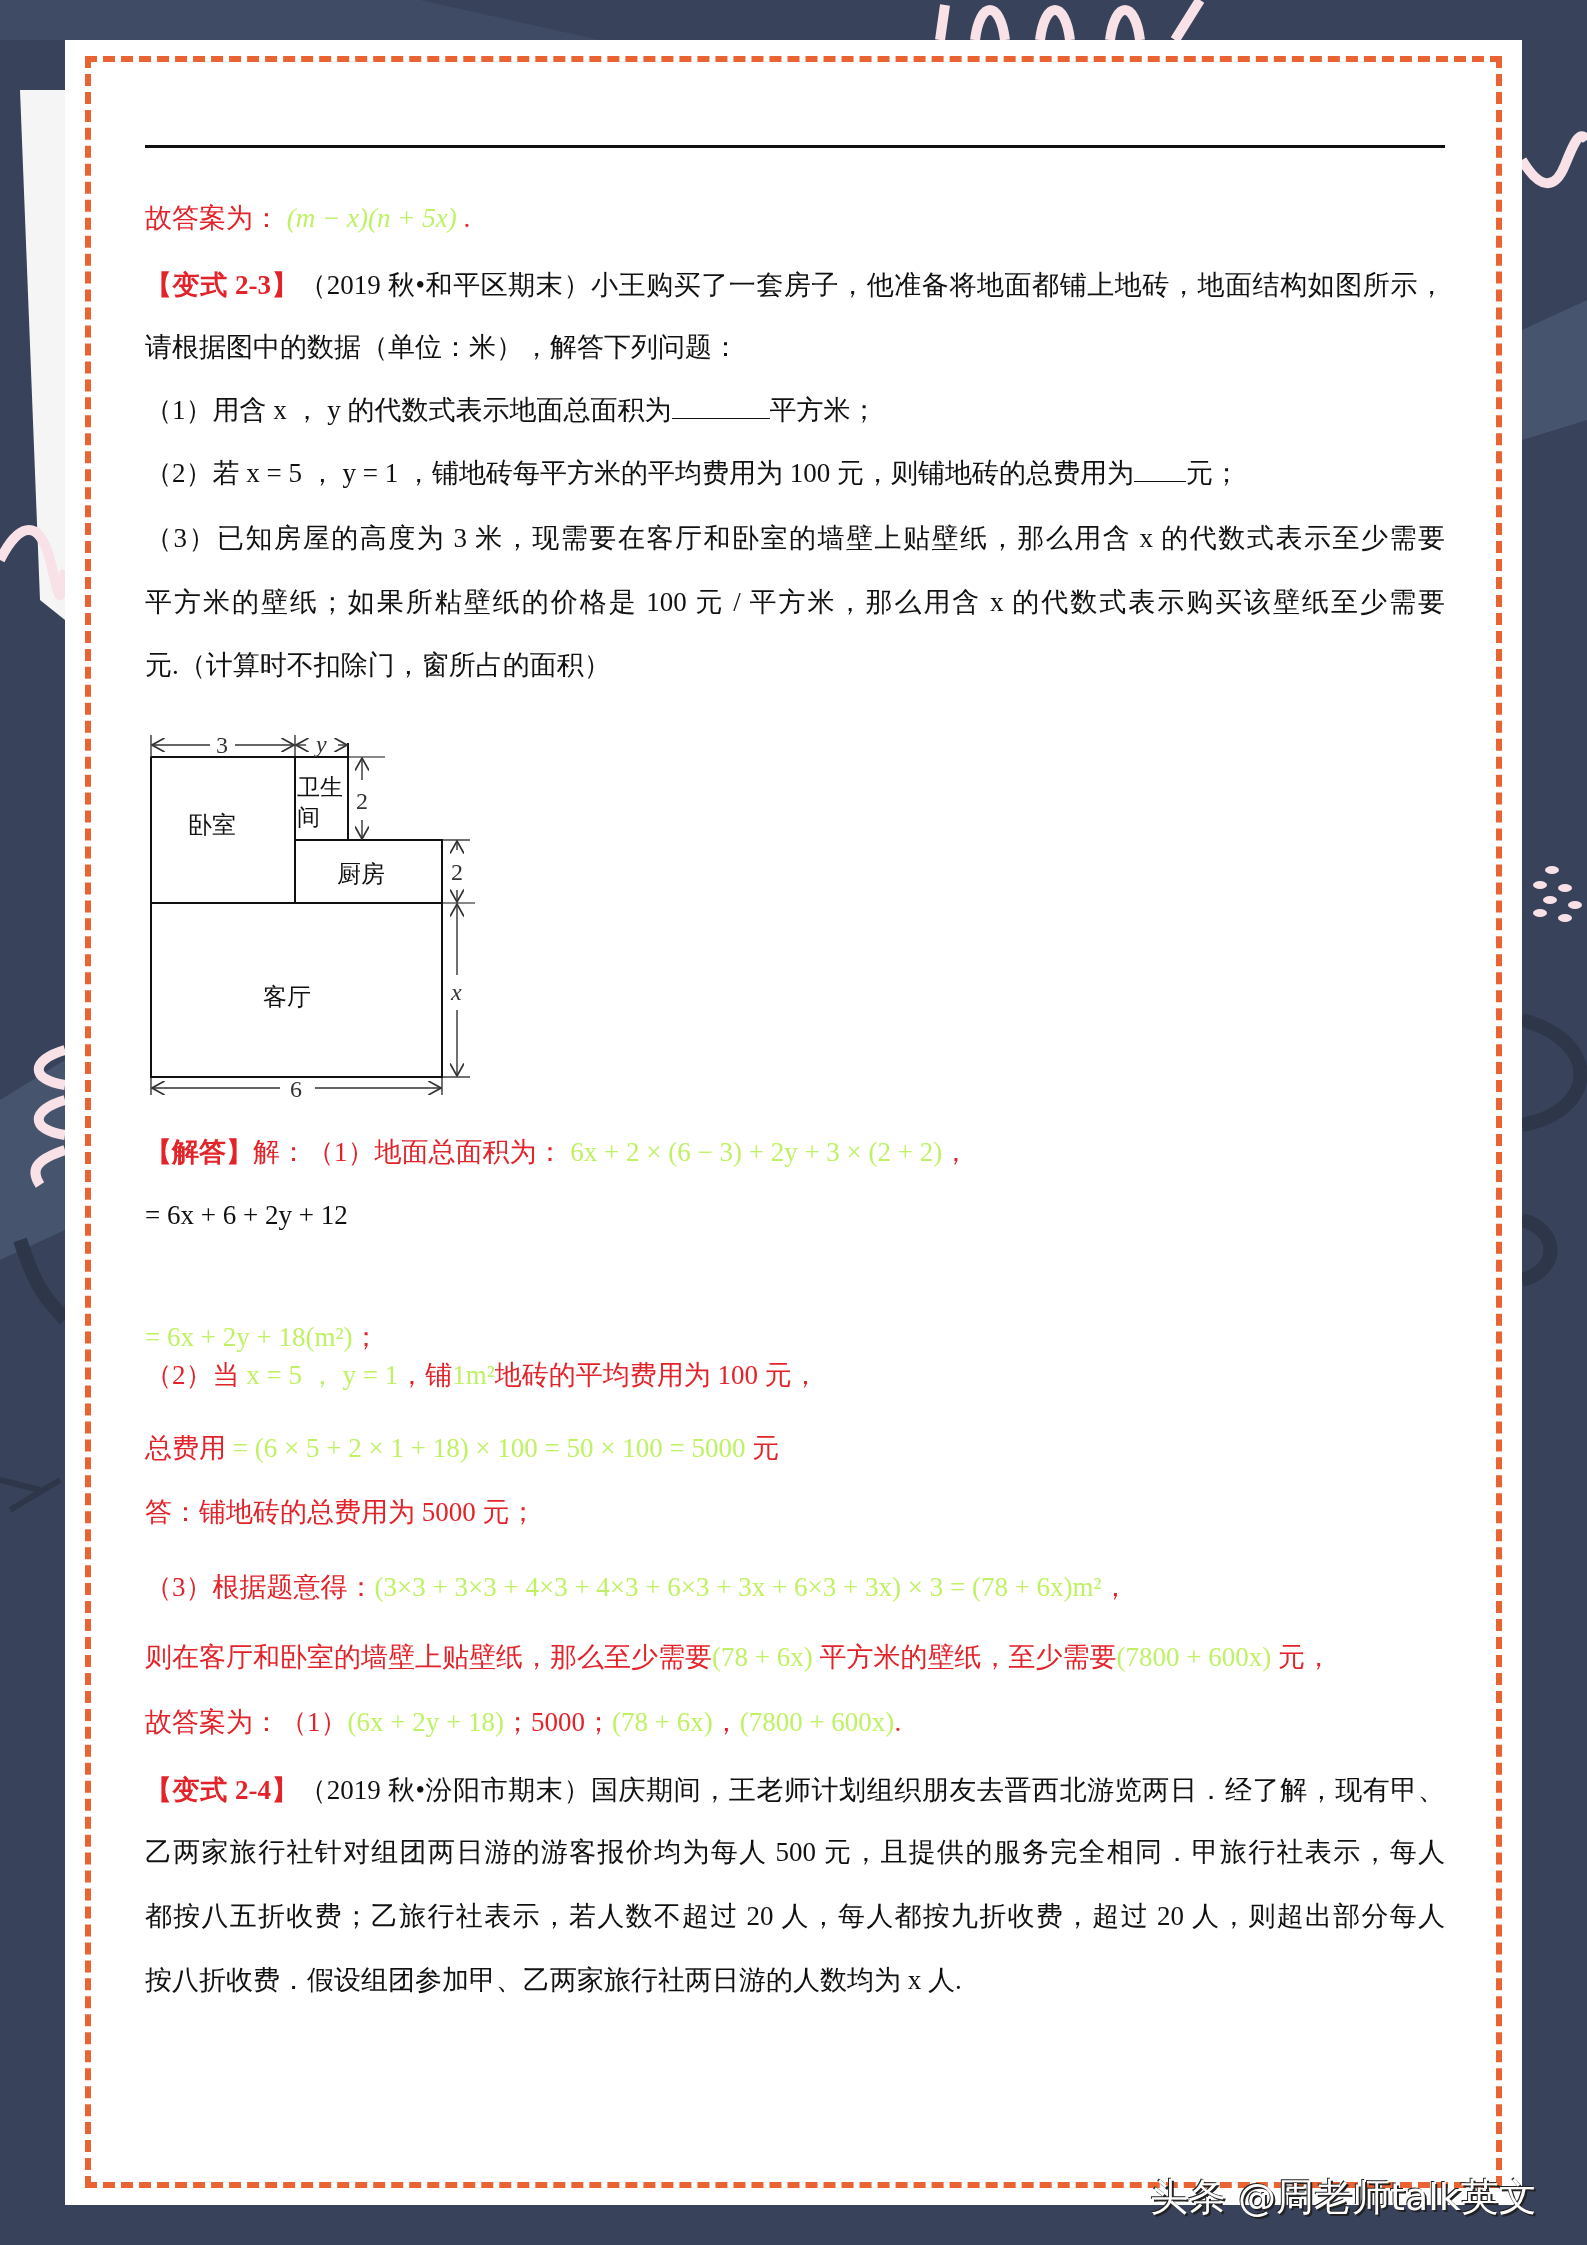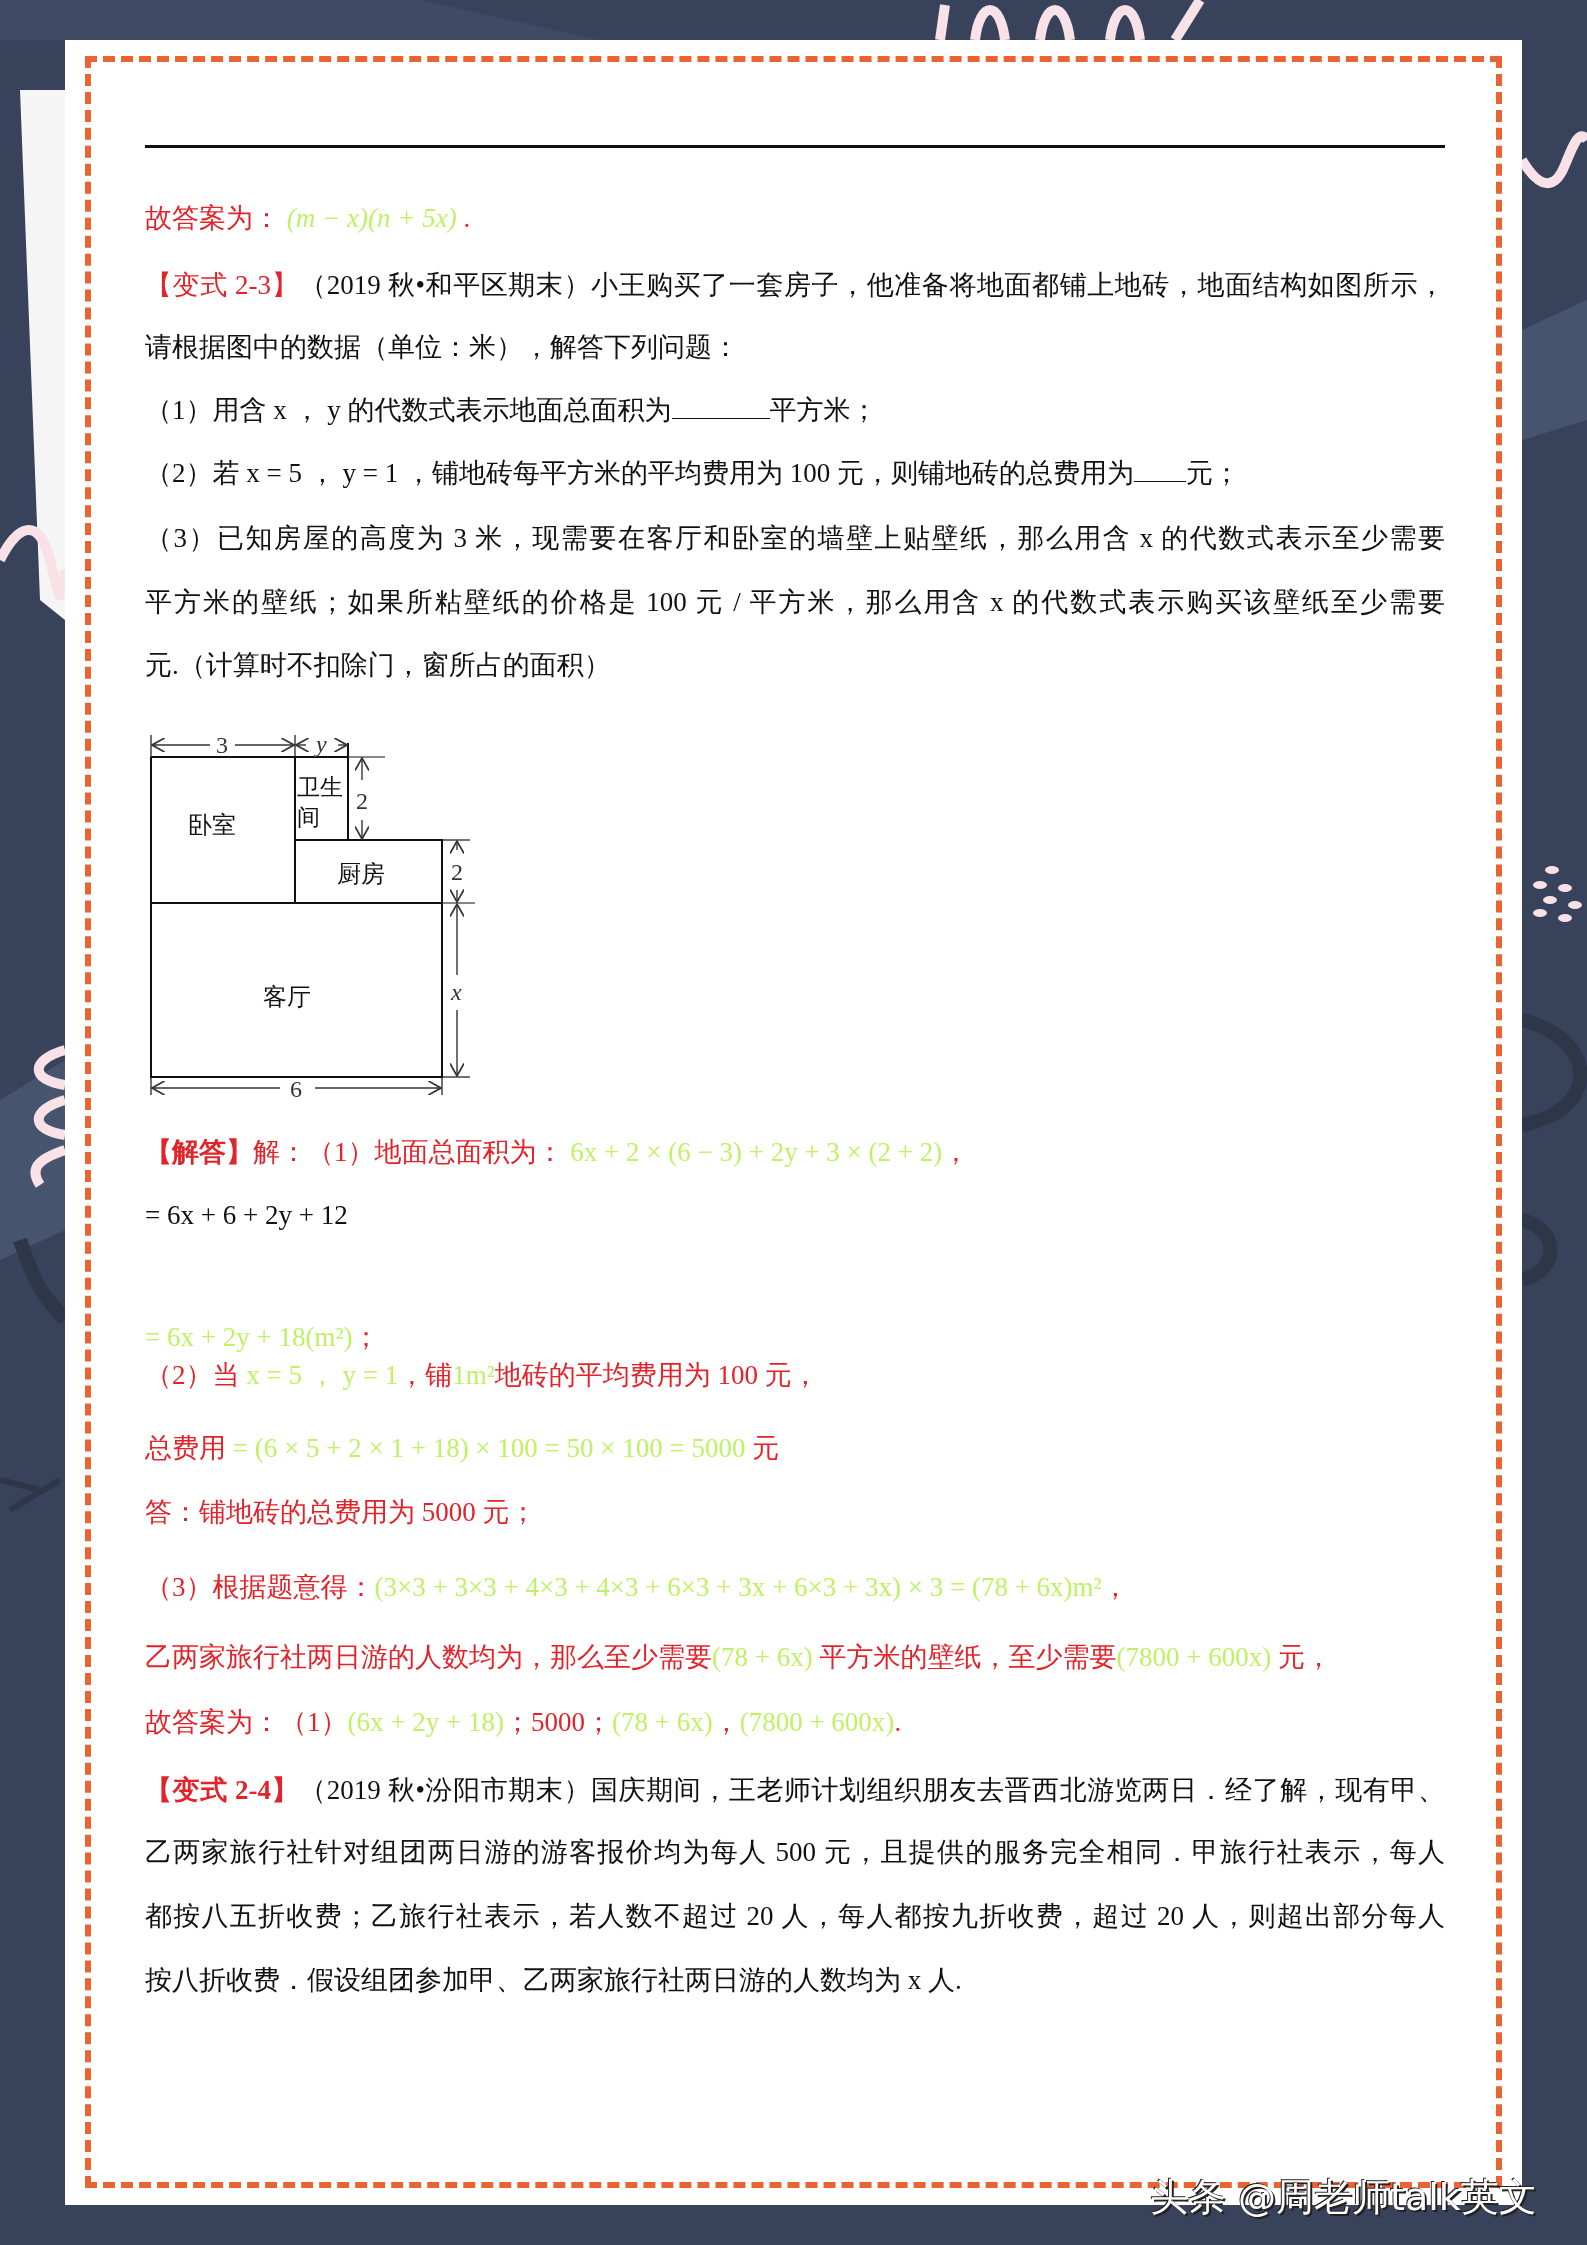--- a/index.html
+++ b/index.html
@@ -67,21 +67,21 @@
 <div class="dash-border"></div>
 <div class="rule"></div>
 
 <div class="line" style="top:201px;">
   <span class="red">故答案为：</span>
   <span class="math" style="font-style:italic;">(m − x)(n + 5x)</span>
   <span class="red">.</span>
 </div>
 
 <div class="line j" style="top:268px;">
-  <span class="tag" style="font-weight:normal;margin-top:40px;">【变式 2-3】</span><span>（2019 秋•和平区期末）</span><span>小王购买了一套房子，他准备将地面都铺上地砖，地面结构如图所示，</span>
+  <span class="tag" style="font-weight:bold;margin-top:40px;">【变式 2-3】</span><span>（2019 秋•和平区期末）</span><span>小王购买了一套房子，他准备将地面都铺上地砖，地面结构如图所示，</span>
 </div>
 <div class="line" style="top:330px;">请根据图中的数据（单位：米），解答下列问题：</div>
 <div class="line" style="top:393px;">
   <span>（1）用含 x ， y 的代数式表示地面总面积为</span><span class="blank" style="width:98px;"></span><span>平方米；</span>
 </div>
 <div class="line" style="top:456px;">
   <span>（2）若 x = 5 ， y = 1 ，铺地砖每平方米的平均费用为 100 元，则铺地砖的总费用为</span><span class="blank" style="width:52px;"></span><span>元；</span>
 </div>
 <div class="line j" style="top:521px;">（3）已知房屋的高度为 3 米，现需要在客厅和卧室的墙壁上贴壁纸，那么用含 x 的代数式表示至少需要</div>
 <div class="line j" style="top:585px;">平方米的壁纸；如果所粘壁纸的价格是 100 元 / 平方米，那么用含 x 的代数式表示购买该壁纸至少需要</div>
@@ -158,21 +158,21 @@
 <div class="line" style="top:1431px;">
   <span class="red">总费用</span>
   <span class="math">= (6 × 5 + 2 × 1 + 18) × 100 = 50 × 100 = 5000</span>
   <span class="red">元</span>
 </div>
 <div class="line red" style="top:1495px;">答：铺地砖的总费用为 5000 元；</div>
 <div class="line" style="top:1570px;">
   <span class="red">（3）根据题意得：</span><span class="math">(3×3 + 3×3 + 4×3 + 4×3 + 6×3 + 3x + 6×3 + 3x) × 3 = (78 + 6x)m²</span><span class="red">，</span>
 </div>
 <div class="line" style="top:1640px;">
-  <span class="red">乙两家旅行社两日游的人数均为，那么至少需要</span><span class="math">(78 + 6x)</span>
+  <span class="red">则在客厅和卧室的墙壁上贴壁纸，那么至少需要</span><span class="math">(78 + 6x)</span>
   <span class="red">平方米的壁纸，至少需要</span><span class="math">(7800 + 600x)</span>
   <span class="red">元，</span>
 </div>
 <div class="line" style="top:1705px;">
   <span class="red">故答案为：（1）</span><span class="math">(6x + 2y + 18)</span><span class="red">；5000；</span><span class="math">(78 + 6x)</span><span class="red">，</span><span class="math">(7800 + 600x)</span><span class="red">.</span>
 </div>
 
 <div class="line j" style="top:1773px;">
   <span class="tag" style="font-weight:bold;">【变式 2-4】</span><span>（2019 秋•汾阳市期末）</span><span>国庆期间，王老师计划组织朋友去晋西北游览两日．经了解，现有甲、</span>
 </div>

